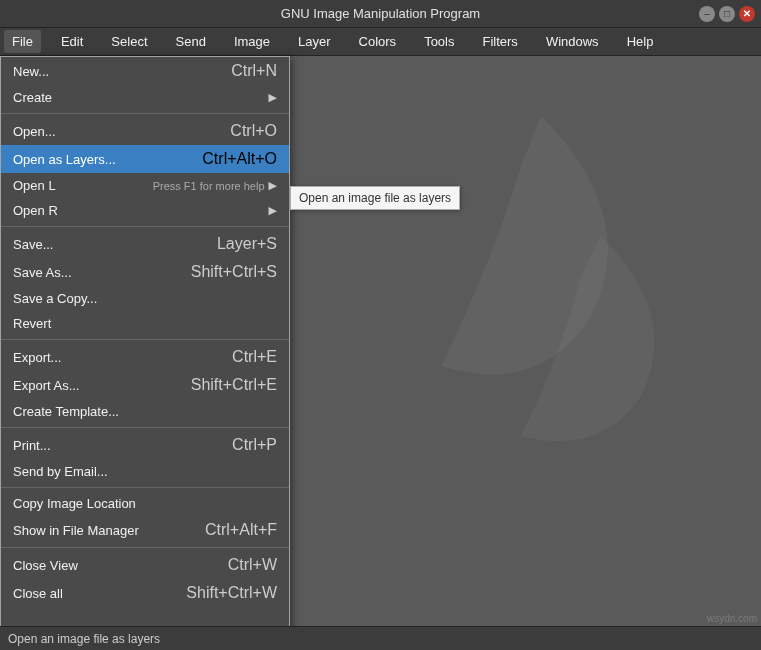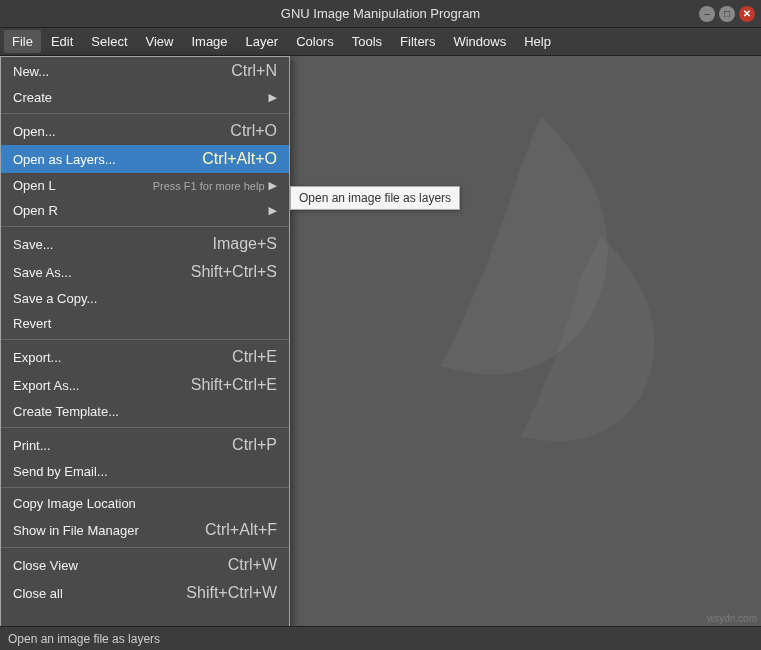--- a/index.html
+++ b/index.html
@@ -53,21 +53,21 @@
     .tb-btn-close { background: #c0392b; color: #fff; font-weight: bold; }
 
     
     .menu-bar {
       background: #3c3c3c;
       height: 28px;
       display: flex;
       align-items: center;
       padding: 0 4px;
       border-bottom: 1px solid #222;
-      gap: 2px;
+      gap: 12px;
     }
     .menu-item {
       padding: 4px 8px;
       cursor: pointer;
       border-radius: 2px;
       color: #f0f0f0;
       font-size: 13px;
       white-space: nowrap;
     }
     .menu-item.active { background: #555; }
@@ -104,21 +104,21 @@
     .menu-entry-left {
       display: flex;
       align-items: center;
       gap: 6px;
     }
     .menu-entry-right {
       color: #ccc;
       font-size: 16px;
       margin-left: 20px;
     }
-    .menu-entry.highlighted .menu-entry-right { color: #fef9c3; }
+    .menu-entry.highlighted .menu-entry-right { color: #000000; }
 
     .submenu-arrow {
       font-size: 11px;
       color: #ccc;
     }
 
     .menu-separator {
       height: 1px;
       background: #666;
       margin: 3px 0;
@@ -184,21 +184,21 @@
     <button class="tb-btn tb-btn-min">–</button>
     <button class="tb-btn tb-btn-max">□</button>
     <button class="tb-btn tb-btn-close">✕</button>
   </div>
 </div>
 
 <div class="menu-bar">
   <div class="menu-item active">File</div>
   <div class="menu-item">Edit</div>
   <div class="menu-item">Select</div>
-  <div class="menu-item">View</div>
+  <div class="menu-item">Send</div>
   <div class="menu-item">Image</div>
   <div class="menu-item">Layer</div>
   <div class="menu-item">Colors</div>
   <div class="menu-item">Tools</div>
   <div class="menu-item">Filters</div>
   <div class="menu-item">Windows</div>
   <div class="menu-item">Help</div>
 </div>
 
 <div class="bg-area">
@@ -258,21 +258,21 @@
       </span>
       <span class="submenu-arrow">▶</span>
     </div>
 
     <div class="menu-separator"></div>
 
     <div class="menu-entry">
       <span class="menu-entry-left">
         <span>Save...</span>
       </span>
-      <span class="menu-entry-right">Image+S</span>
+      <span class="menu-entry-right">Layer+S</span>
     </div>
 
     <div class="menu-entry">
       <span class="menu-entry-left">
         <span>Save As...</span>
       </span>
       <span class="menu-entry-right">Shift+Ctrl+S</span>
     </div>
 
     <div class="menu-entry">

